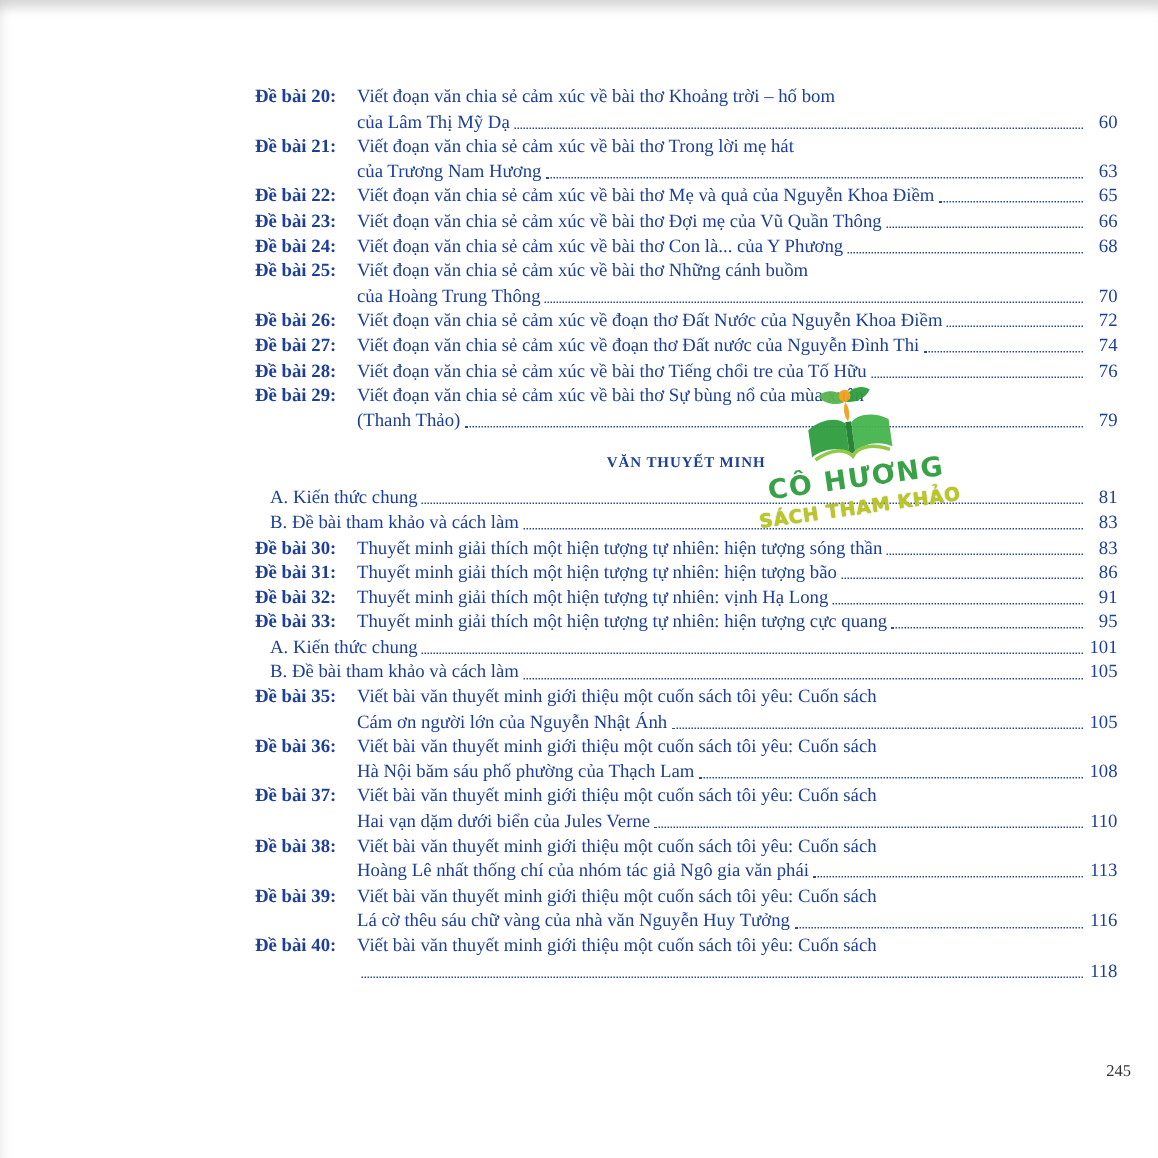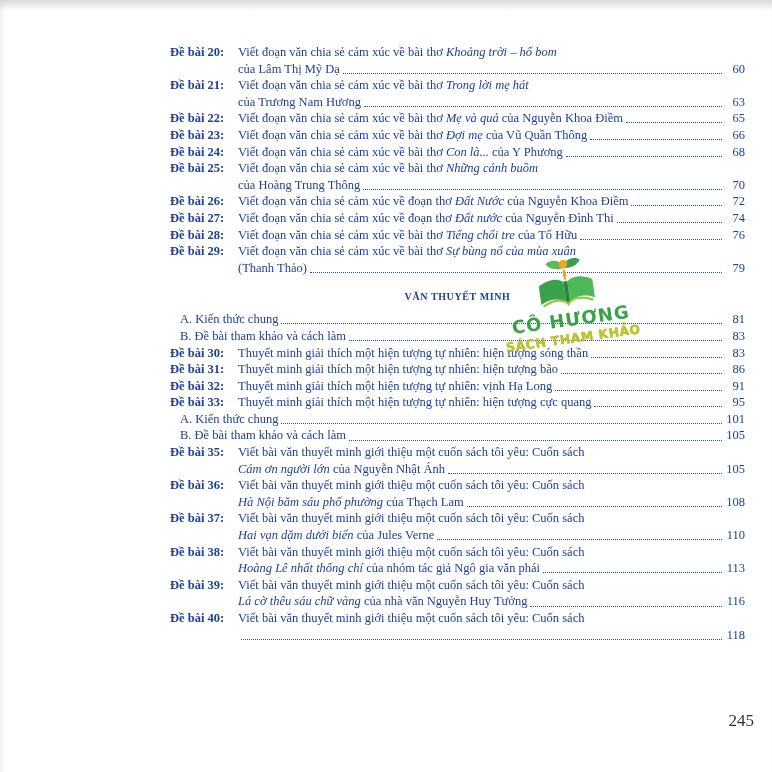--- a/index.html
+++ b/index.html
@@ -3,36 +3,36 @@
 <meta charset="utf-8">
 <style>
   html,body{margin:0;padding:0;background:#e9e9e9;}
   .page{
     position:relative;width:772px;height:772px;margin:0 auto;background:#ffffff;
     font-family:"Liberation Serif",serif;color:#1d3f97;overflow:hidden;
     box-shadow:inset 0 10px 12px -10px rgba(0,0,0,.28), inset 8px 0 10px -9px rgba(0,0,0,.12);
   }
   .photo-edge{position:absolute;top:0;left:0;right:0;height:10px;
     background:linear-gradient(#d7d7d7,rgba(255,255,255,0));opacity:.55;}
-  .toc{position:absolute;left:170px;right:27px;top:44px;}
+  .toc{position:absolute;left:170px;right:27px;top:56px;}
   .line{display:flex;align-items:baseline;line-height:16.6px;font-size:12.5px;white-space:nowrap;}
   .label{font-weight:bold;flex:0 0 auto;width:68px;}
   .text{flex:0 1 auto;min-width:0;}
   .seg{font-style:normal;}
-  .seg.i{font-style:italic;}
+  .seg.i{}
   .indent{padding-left:68px;}
   .sub{padding-left:10px;}
   .dots{flex:1 1 auto;align-self:flex-end;margin:0 3px 3.5px 3px;min-width:10px;
     border-bottom:1.5px dotted #2a4aa0;}
   .pageno{flex:0 0 auto;min-width:20px;text-align:right;}
   .heading{text-align:center;font-weight:bold;font-size:10px;letter-spacing:.6px;
     margin:12px 0 6px 0;line-height:17px;}
   .dang{font-weight:bold;margin-left:-26px;margin-top:3px;margin-bottom:1px;}
   .dang-label{margin-right:7px;}
-  .footer{position:absolute;right:18px;bottom:41px;font-size:17px;color:#333;
+  .footer{position:absolute;right:18px;bottom:52px;font-size:11px;color:#333;
     font-family:"Liberation Serif",serif;}
   .watermark{position:absolute;left:492px;top:252px;width:152px;text-align:center;
     transform:rotate(-8deg);opacity:.95;pointer-events:none;}
   .wm-logo{display:block;margin:0 auto 2px auto;width:62px;height:56px;}
   .wm-title{font-family:"DejaVu Sans",sans-serif;font-weight:bold;font-size:18px;
     color:#2f9e3f;letter-spacing:1px;line-height:20px;
     text-shadow:0 0 1px rgba(255,255,255,.8);}
   .wm-subtitle{font-family:"DejaVu Sans",sans-serif;font-weight:bold;font-size:12.5px;
     color:#b9c41c;letter-spacing:.5px;line-height:18px;
     text-shadow:0 0 1px #7e9413;}

